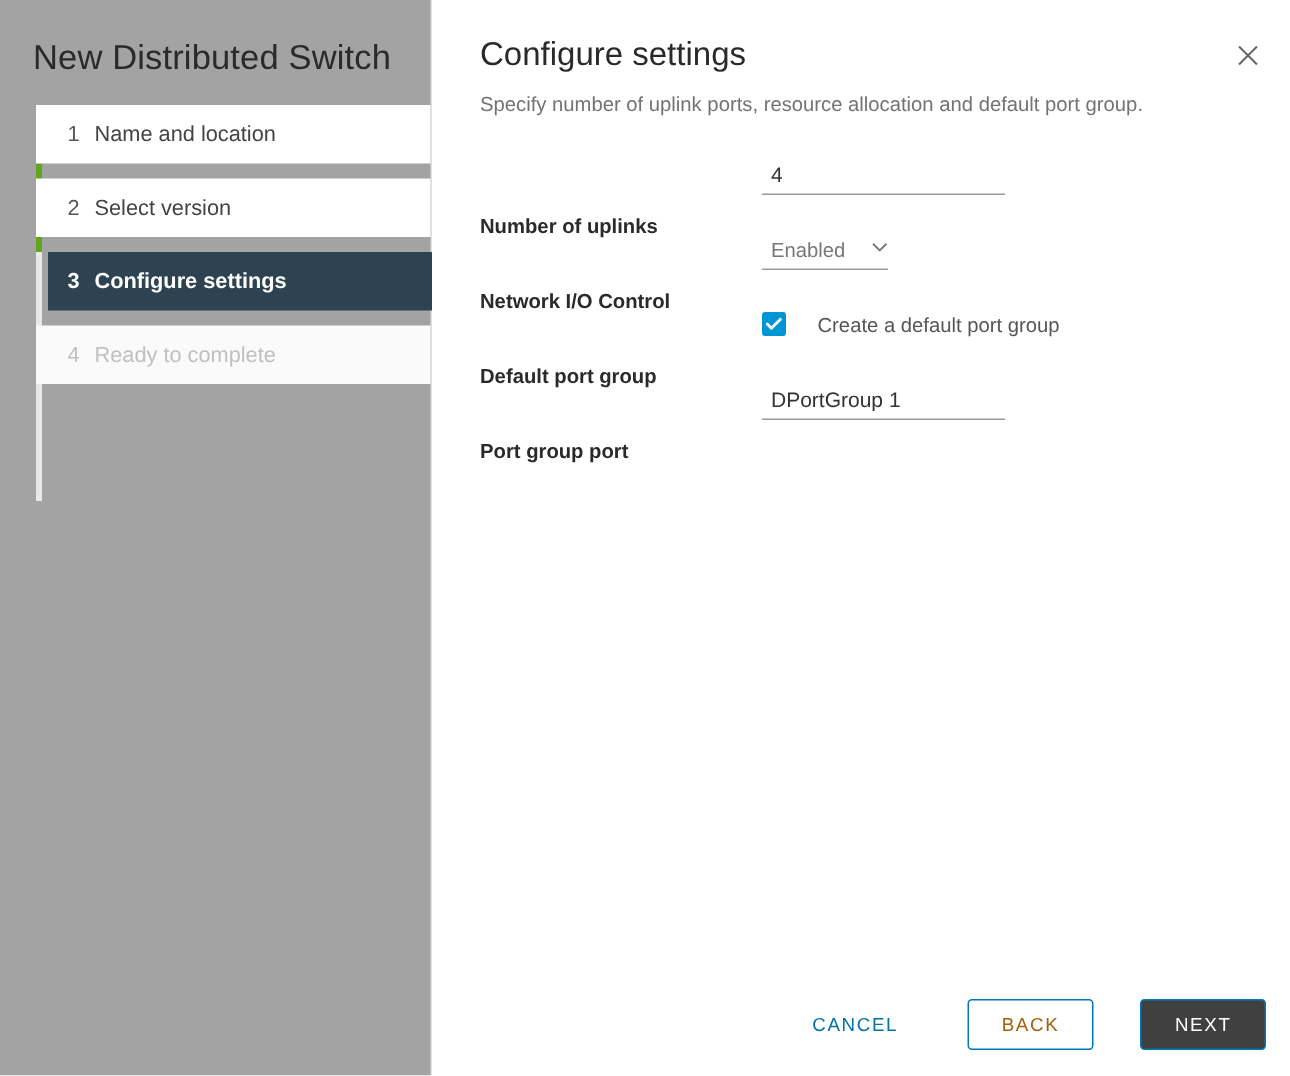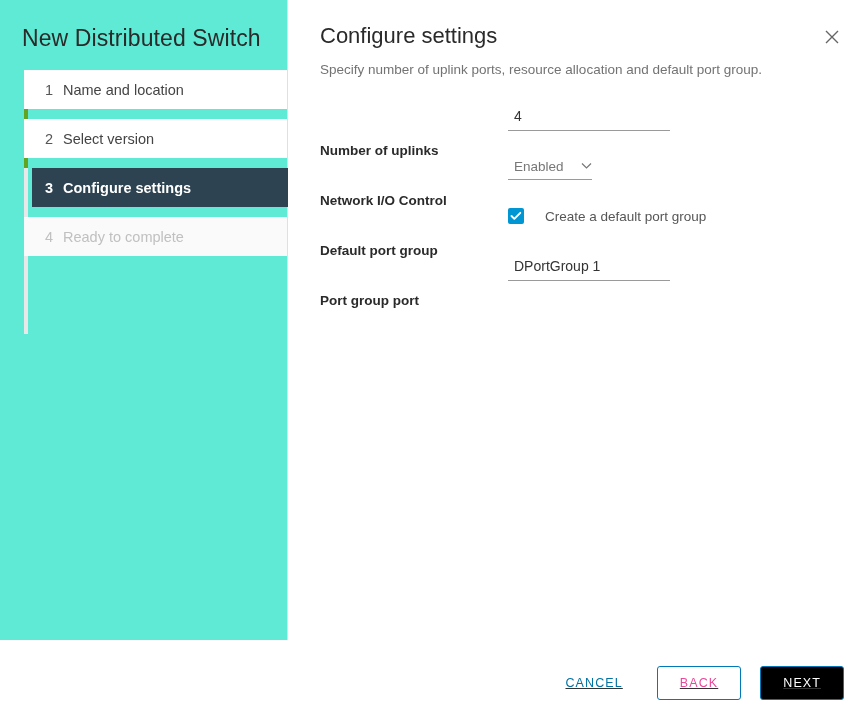--- a/index.html
+++ b/index.html
@@ -19,22 +19,22 @@
     position: relative;
     width: 860px;
     height: 717px;
     display: flex;
     box-sizing: border-box;
   }
 
   
   .sidebar {
     width: 288px;
-    height: 640px;
-    background: #5eead4;
+    height: 717px;
+    background: #a3a3a3;
     border-right: 1px solid #e0e0e0;
     box-sizing: border-box;
     flex: 0 0 288px;
     position: relative;
   }
   .wizard-title {
     font-size: 23px;
     font-weight: 400;
     color: #2a2a2a;
     letter-spacing: 0.1px;
@@ -230,48 +230,47 @@
     cursor: pointer;
   }
 
   
   .footer {
     position: absolute;
     right: 16px;
     bottom: 17px;
     display: flex;
     align-items: flex-end;
-    gap: 4px;
-    text-decoration: underline;
+    gap: 16px;
   }
   .btn {
     font-family: "Liberation Sans", sans-serif;
     font-size: 12.5px;
     letter-spacing: 1.1px;
     cursor: pointer;
     box-sizing: border-box;
     height: 34px;
     border-radius: 3px;
   }
   .btn-flat {
     background: transparent;
     border: none;
     color: #0072a3;
     padding: 0 14px;
     margin-right: 16px;
   }
   .btn-outline {
     background: #ffffff;
     border: 1.5px solid #0079b8;
-    color: #ec4899;
+    color: #a16207;
     padding: 0 22px;
     margin-right: 15px;
   }
   .btn-solid {
-    background: #000000;
+    background: #404040;
     border: 1.5px solid #0079b8;
     color: #ffffff;
     padding: 0 22px;
   }
 </style>
 </head>
 <body>
 
 <div class="wizard">
 

